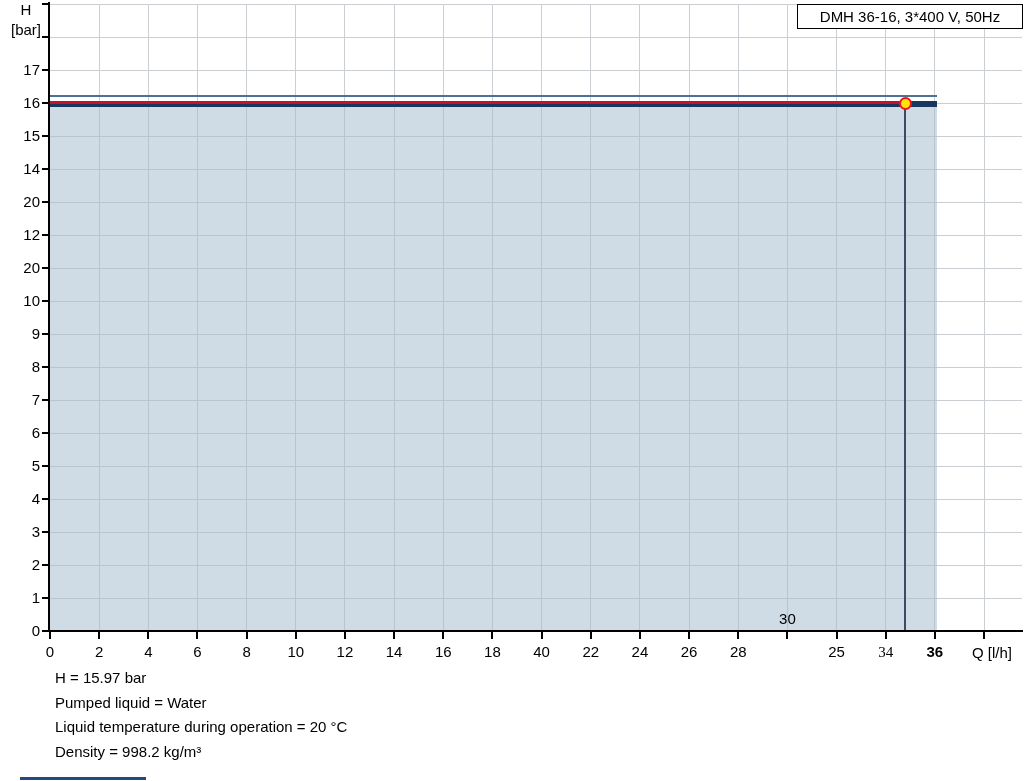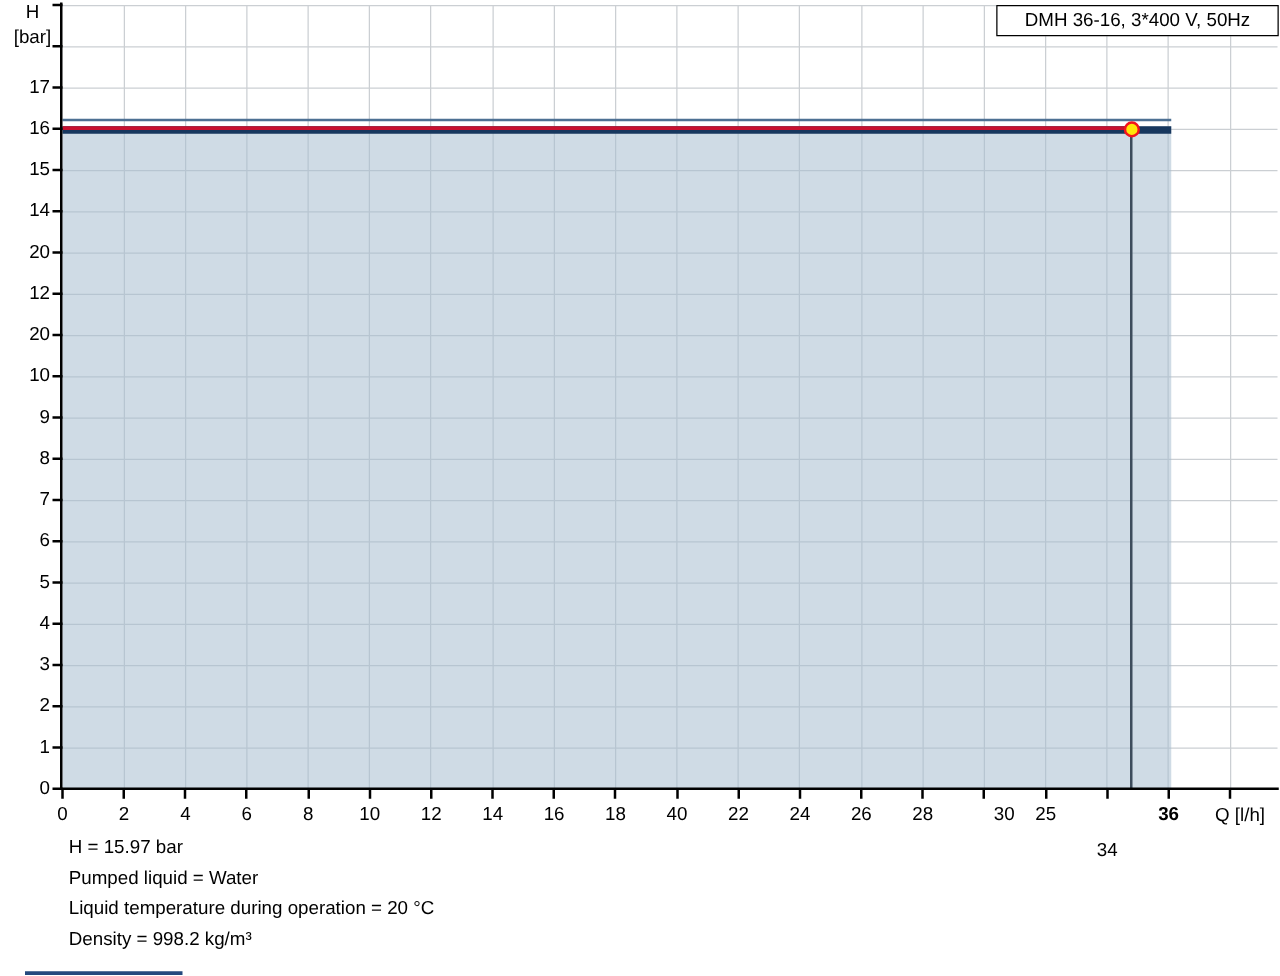--- a/index.html
+++ b/index.html
@@ -144,25 +144,25 @@
       <div class="tick-label x-label" style="left: 526.6px; top: 643px;">40</div>
       <div class="tick" style="left: 589.76px; width: 2px; top: 631px; height: 8px;"></div>
       <div class="tick-label x-label" style="left: 575.76px; top: 643px;">22</div>
       <div class="tick" style="left: 638.92px; width: 2px; top: 631px; height: 8px;"></div>
       <div class="tick-label x-label" style="left: 624.92px; top: 643px;">24</div>
       <div class="tick" style="left: 688.08px; width: 2px; top: 631px; height: 8px;"></div>
       <div class="tick-label x-label" style="left: 674.08px; top: 643px;">26</div>
       <div class="tick" style="left: 737.24px; width: 2px; top: 631px; height: 8px;"></div>
       <div class="tick-label x-label" style="left: 723.24px; top: 643px;">28</div>
       <div class="tick" style="left: 786.4px; width: 2px; top: 631px; height: 8px;"></div>
-      <div class="tick-label x-label" style="left: 772.4px; top: 643px; margin-left: 16px;">30</div>
+      <div class="tick-label x-label" style="left: 772.4px; top: 610px;">30</div>
       <div class="tick" style="left: 835.56px; width: 2px; top: 631px; height: 8px;"></div>
       <div class="tick-label x-label" style="left: 821.56px; top: 643px;">25</div>
       <div class="tick" style="left: 884.72px; width: 2px; top: 631px; height: 8px;"></div>
-      <div class="tick-label x-label" style="left: 870.72px; top: 672px;">34</div>
+      <div class="tick-label x-label" style="left: 870.72px; top: 643px; font-family: Liberation Serif, serif;">34</div>
       <div class="tick" style="left: 933.88px; width: 2px; top: 631px; height: 8px;"></div>
       <div class="tick-label x-label" style="left: 919.88px; top: 643px; font-weight: bold;">36</div>
       <div class="tick" style="left: 983.04px; width: 2px; top: 631px; height: 8px;"></div>
     </div>
 
   <div class="axis" style="left:48px;top:2px;width:2px;height:630px;"></div>
   <div class="axis" style="left:48px;top:630px;width:975px;height:2px;"></div>
 
   <div class="axis-title" style="left:12px;top:1px;width:28px;text-align:center;">H</div>
   <div class="axis-title" style="left:4px;top:21px;width:44px;text-align:center;">[bar]</div>

